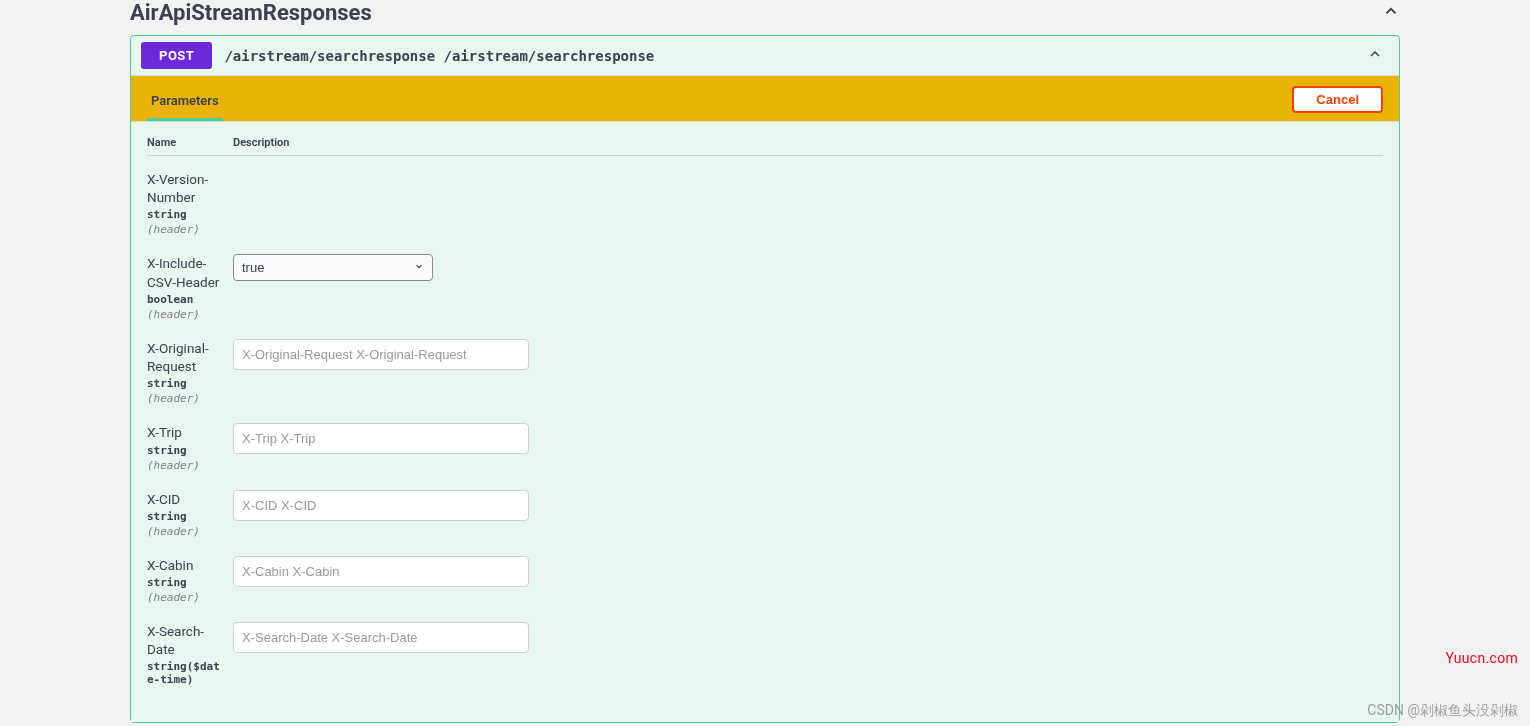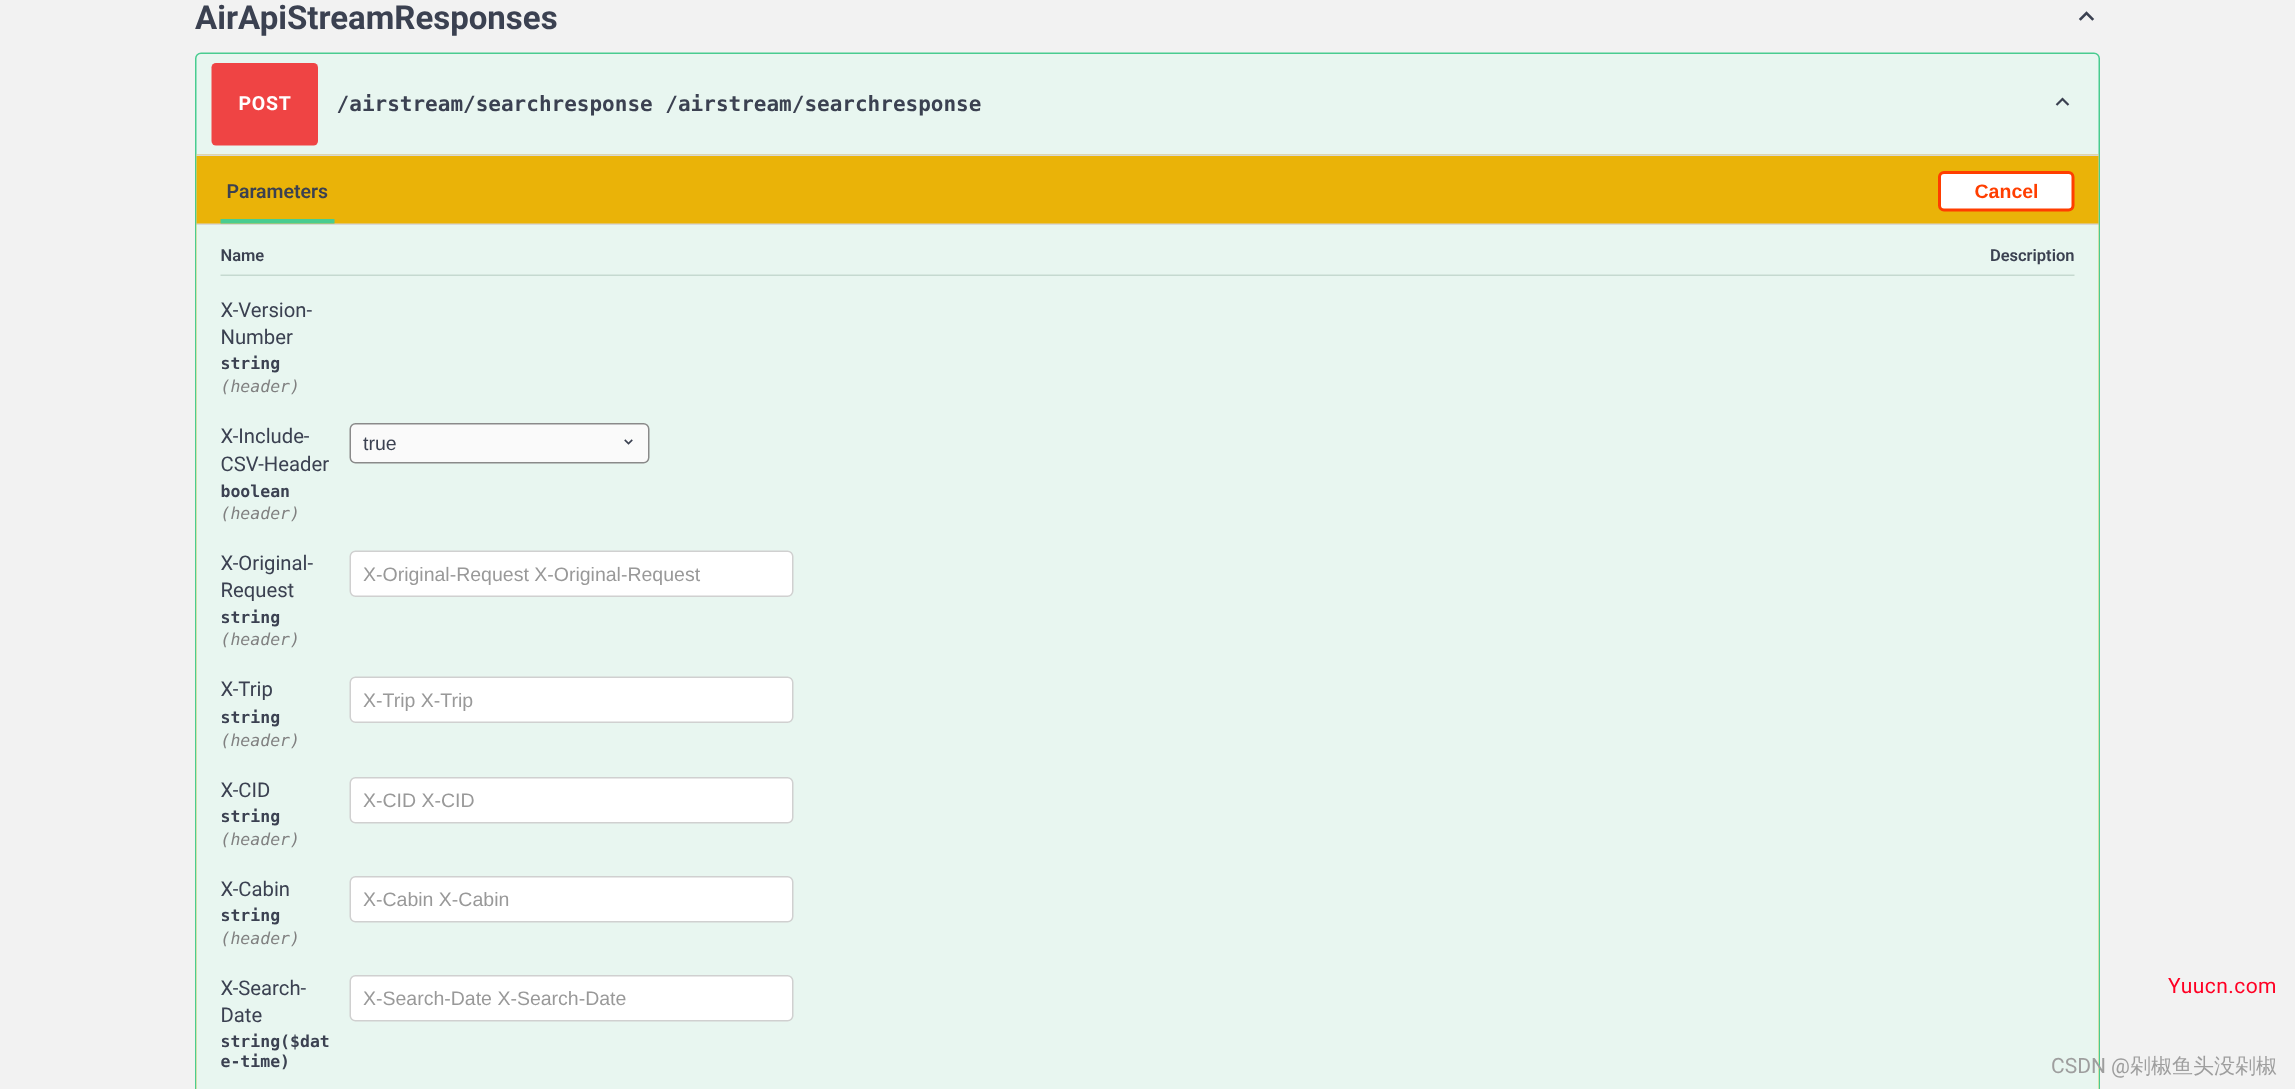--- a/index.html
+++ b/index.html
@@ -3,29 +3,29 @@
 <meta charset="utf-8">
 <style>
 * { box-sizing: border-box; margin: 0; padding: 0; }
 body { font-family: -apple-system, BlinkMacSystemFont, "Segoe UI", Roboto, sans-serif; background: #f2f2f2; width: 1530px; height: 726px; overflow: hidden; position: relative; }
 .page { padding: 0 130px; }
 .tag-header { display: flex; align-items: center; justify-content: space-between; padding: 0 0 10px 0; }
 .tag-title { font-size: 22px; font-weight: 700; color: #3b4151; }
 .tag-collapse { font-size: 20px; color: #3b4151; cursor: pointer; line-height: 1; }
 .op { border: 1px solid #49cc90; background: #e8f6f0; border-radius: 4px; }
 .op-summary { display: flex; align-items: center; padding: 6px 10px; cursor: pointer; }
-.method-badge { background: #ef4444; color: #fff; font-weight: 700; font-size: 13px; padding: 20px 18px; border-radius: 3px; margin-right: 12px; letter-spacing: 0.5px; }
+.method-badge { background: #6d28d9; color: #fff; font-weight: 700; font-size: 13px; padding: 6px 18px; border-radius: 3px; margin-right: 12px; letter-spacing: 0.5px; }
 .op-path { font-family: ui-monospace, Menlo, Consolas, monospace; font-size: 14px; color: #3b4151; font-weight: 600; flex: 1; }
 .op-arrow { font-size: 16px; color: #3b4151; padding: 0 6px; }
 .op-body { background: #eab308; border-top: 1px solid #d8d8d8; }
 .tabs-row { display: flex; align-items: center; justify-content: space-between; padding: 10px 16px 0 16px; border-bottom: 1px solid #d8d8d8; }
 .tab { font-size: 13px; font-weight: 600; color: #3b4151; padding: 6px 4px 10px 4px; border-bottom: 3px solid #49cc90; }
 .cancel-btn { border: 2px solid #ff3e00; color: #ff3e00; background: #fff; border-radius: 4px; padding: 4px 22px; font-size: 13px; font-weight: 600; cursor: pointer; margin-bottom: 8px; }
 .params-area { background: #e8f6f0; padding: 0 16px 16px 16px; }
-.param-head { display: flex; padding: 14px 0 6px 0; border-bottom: 1px solid #c5d9d0; margin-bottom: 14px; justify-content: space-between; }
+.param-head { display: flex; padding: 14px 0 6px 0; border-bottom: 1px solid #c5d9d0; margin-bottom: 14px; }
 .col-name { width: 86px; font-size: 11px; font-weight: 600; color: #3b4151; }
 .col-desc { font-size: 11px; font-weight: 600; color: #3b4151; }
 .param-row { display: flex; align-items: flex-start; margin-bottom: 18px; }
 .param-name-cell { width: 86px; padding-right: 8px; }
 .p-name { font-size: 13.5px; color: #3b4151; font-weight: 400; line-height: 1.35; word-break: break-word; }
 .p-type { font-size: 11px; font-weight: 700; color: #3b4151; font-family: ui-monospace, Menlo, Consolas, monospace; margin-top: 2px; word-break: break-word; }
 .p-loc { font-size: 11px; color: #808080; font-style: italic; margin-top: 2px; font-family: ui-monospace, Menlo, Consolas, monospace; }
 .param-input-cell { flex: 1; }
 .text-input { width: 296px; padding: 7px 8px; font-size: 13px; color: #3b4151; border: 1px solid #d0d0d0; border-radius: 4px; background: #fff; }
 .text-input.focused { border: 1.5px solid #2c6fd1; outline: none; box-shadow: 0 0 0 1px rgba(44,111,209,.15); }

